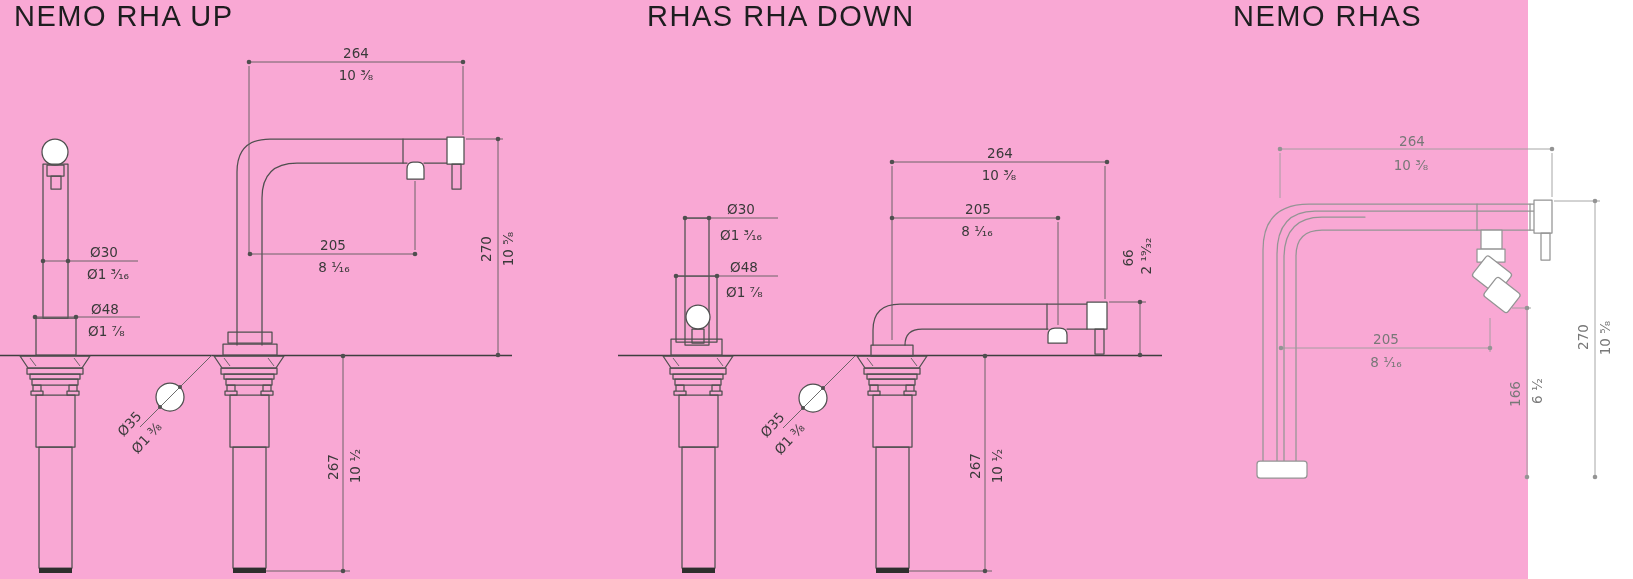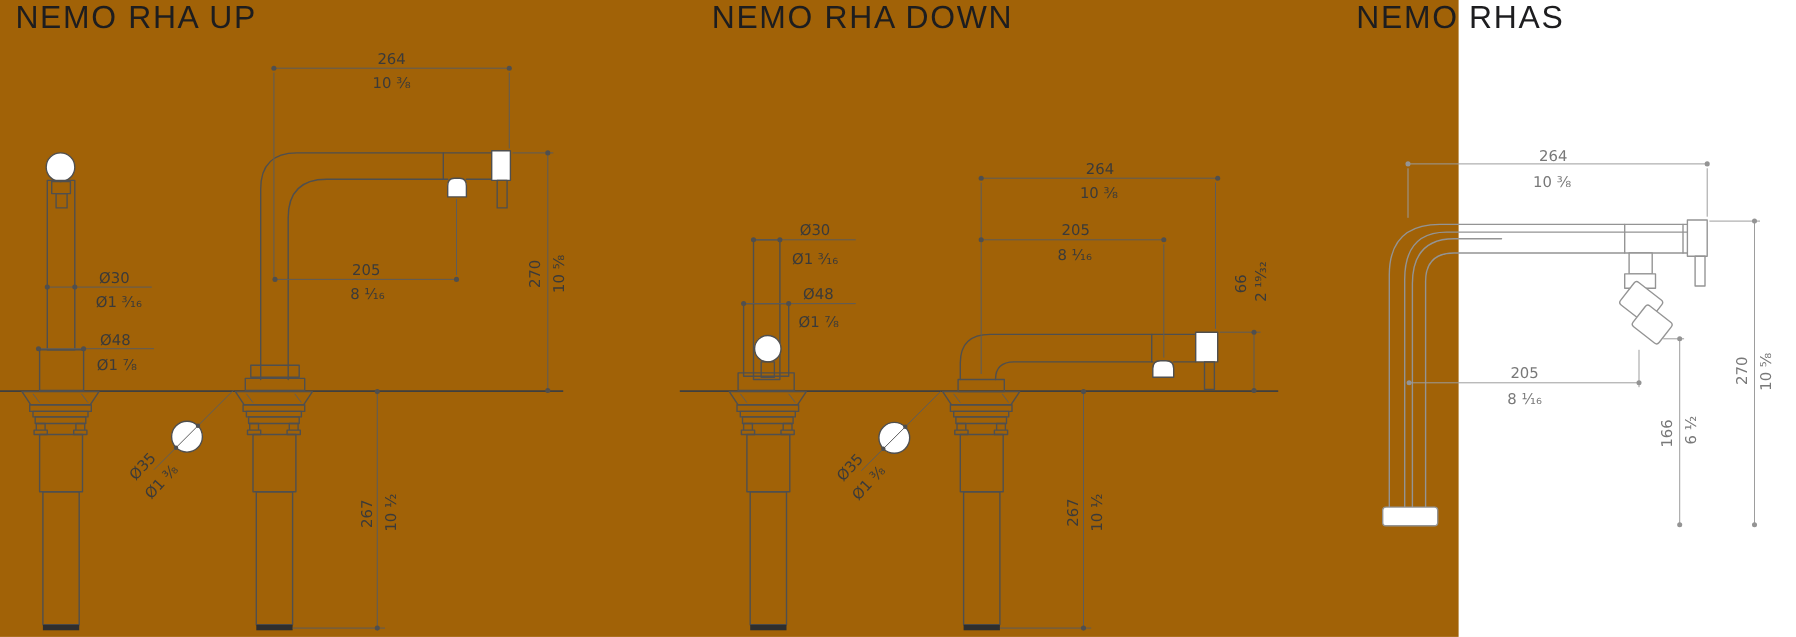--- a/index.html
+++ b/index.html
@@ -1,35 +1,35 @@
 <!DOCTYPE html>
 <html><head>
 <meta charset="utf-8">
 <style>
   html,body{margin:0;padding:0;background:#ffffff;width:1633px;height:579px;overflow:hidden;}
-  .stage{position:relative;width:1326px;height:579px;background:#a16207;font-family:"Liberation Sans",sans-serif;}
+  .stage{position:relative;width:1528px;height:579px;background:#f9a8d4;font-family:"Liberation Sans",sans-serif;}
   .title{position:absolute;top:0;font-size:29px;letter-spacing:1.5px;color:#1d1d1f;font-weight:400;white-space:nowrap;}
   svg{position:absolute;left:0;top:0;}
   .ol{fill:none;stroke:#4f4f4f;stroke-width:1.25;stroke-linejoin:round;stroke-linecap:round;}
   .fw{fill:#ffffff;stroke:#4f4f4f;stroke-width:1.25;stroke-linejoin:round;}
   .dl{fill:none;stroke:#5c5c5c;stroke-width:0.9;}
   .cl{fill:none;stroke:#3f3f3f;stroke-width:1.5;}
   .cap{fill:#2e2e2e;stroke:none;}
   .dp{fill:#4f4f4f;stroke:none;}
   .dtx{font-family:"DejaVu Sans",sans-serif;font-size:13.5px;fill:#3a3a3a;}
   .g3 .ol{stroke:#949494;} .g3 .fw{stroke:#949494;} .g3 .dl{stroke:#9c9c9c;}
   .g3 .dp{fill:#949494;} .g3 .dtx{fill:#787878;}
 </style>
 </head>
 <body>
 
 <div class="stage">
 
   <div class="title" style="left:14px">NEMO RHA UP</div>
-  <div class="title" style="left:647px">NEMO RHA DOWN</div>
+  <div class="title" style="left:647px">RHAS RHA DOWN</div>
   <div class="title" style="left:1233px">NEMO RHAS</div>
 
   <svg width="1633" height="579" viewBox="0 0 1633 579">
 
     <g>
       <line class="cl" x1="0" y1="355.5" x2="512" y2="355.5"></line>
 
       <g>
         <circle class="fw" cx="55" cy="152" r="13"></circle>
         <rect class="ol" x="47" y="165" width="17" height="11"></rect>

